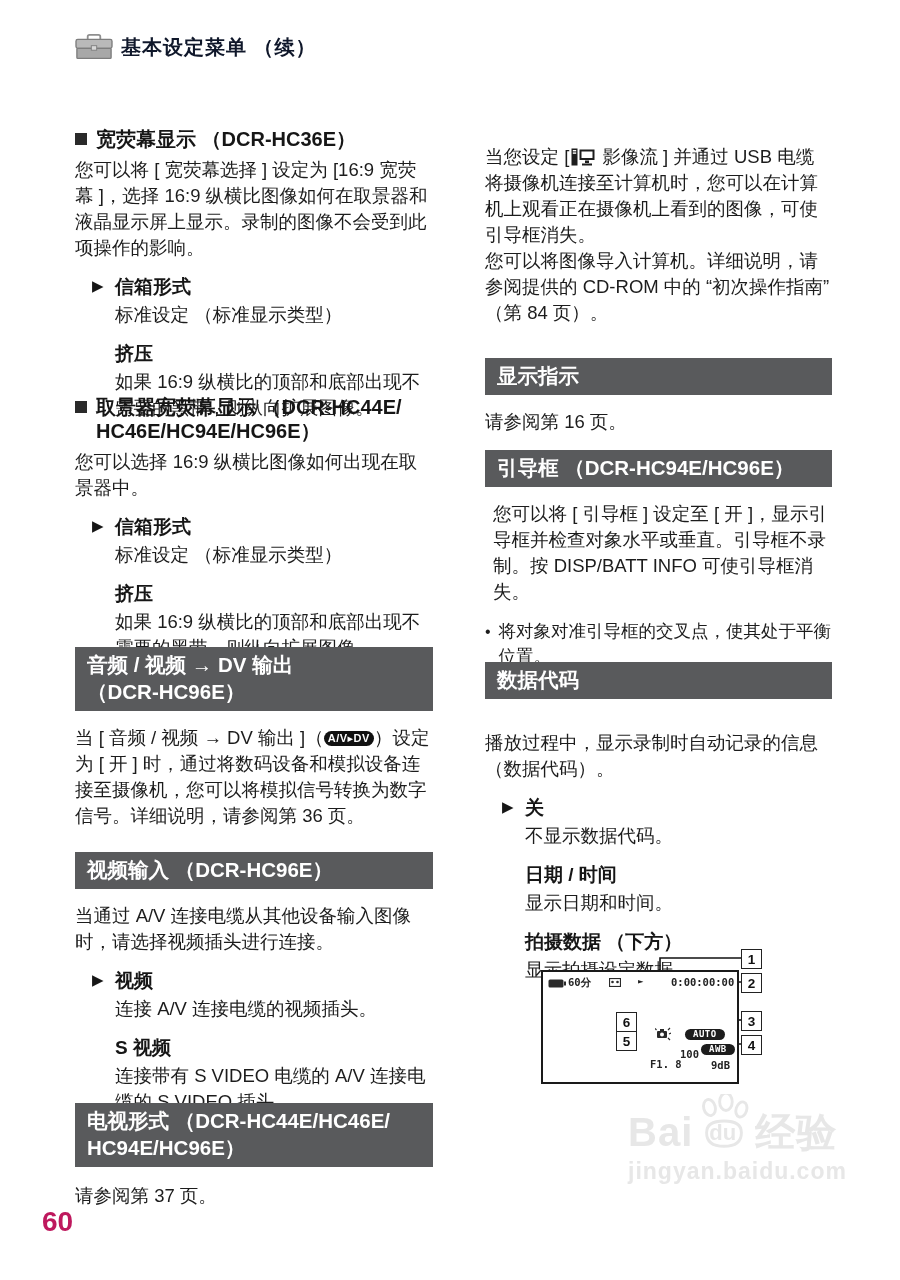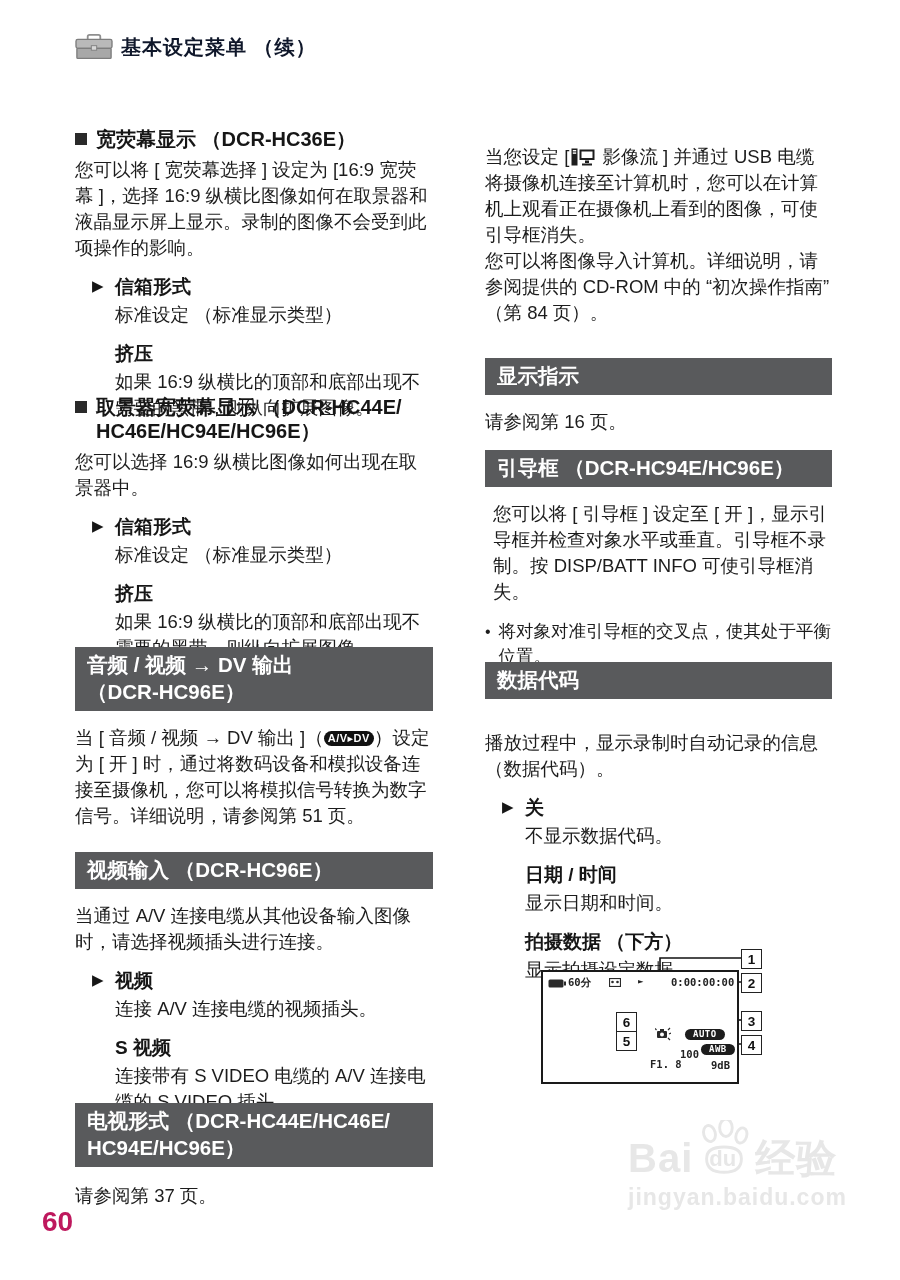--- a/index.html
+++ b/index.html
@@ -54,21 +54,21 @@
   .callout{
     position:absolute;width:19px;height:18px;border:1.5px solid #222;background:#fff;
     font-size:13.5px;font-weight:bold;color:#111;display:flex;align-items:center;justify-content:center;
   }
   .c1{left:204px;top:16px;} .c2{left:204px;top:40px;}
   .c3{left:204px;top:78px;} .c4{left:204px;top:102px;}
   .c6{left:79px;top:79px;}  .c5{left:79px;top:98px;}
   
   .page-number{position:absolute;left:42px;top:1206px;font-size:28px;font-weight:bold;color:#be185d;}
   
-  .watermark{position:absolute;left:628px;top:1120px;width:260px;color:#e7e7e7;user-select:none;}
+  .watermark{position:absolute;left:628px;top:1094px;width:260px;color:#e7e7e7;user-select:none;}
   .wm-row{display:flex;align-items:flex-end;gap:2px;}
   .wm-bai,.wm-jy{font-size:40px;font-weight:bold;line-height:40px;letter-spacing:1px;}
   .wm-paw{position:relative;width:58px;height:58px;flex:none;}
   .wm-du{position:absolute;left:14px;top:26px;font-size:22px;font-weight:bold;color:#e7e7e7;}
   .wm-url{font-size:23px;font-weight:bold;margin-top:6px;letter-spacing:1px;}
 </style>
 </head>
 <body>
 
 <header class="page-header">
@@ -115,21 +115,21 @@
       <div class="opt-label">挤压</div>
       <div class="opt-desc">如果 16:9 纵横比的顶部和底部出现不需要的黑带，则纵向扩展图像。</div>
     </div>
   </section>
 
   <section class="abs" style="top:520px;">
     <div class="bar">
       <span>音频 / 视频 → DV 输出</span><br><span>（DCR-HC96E）</span>
     </div>
     <p class="body-text" style="margin-top:14px;">
-      <span>当 [ 音频 / 视频 → DV 输出 ]（</span><span class="avdv-badge">A/V▸DV</span><span>）设定为 [ 开 ] 时，通过将数码设备和模拟设备连接至摄像机，您可以将模拟信号转换为数字信号。详细说明，请参阅第 51 页。</span>
+      <span>当 [ 音频 / 视频 → DV 输出 ]（</span><span class="avdv-badge">A/V▸DV</span><span>）设定为 [ 开 ] 时，通过将数码设备和模拟设备连接至摄像机，您可以将模拟信号转换为数字信号。详细说明，请参阅第 36 页。</span>
     </p>
   </section>
 
   <section class="abs" style="top:725px;">
     <div class="bar">视频输入 （DCR-HC96E）</div>
     <p class="body-text" style="margin-top:14px;">当通过 A/V 连接电缆从其他设备输入图像时，请选择视频插头进行连接。</p>
     <div class="opt">
       <span class="arrow">▶</span>
       <div class="opt-label">视频</div>
       <div class="opt-desc">连接 A/V 连接电缆的视频插头。</div>

